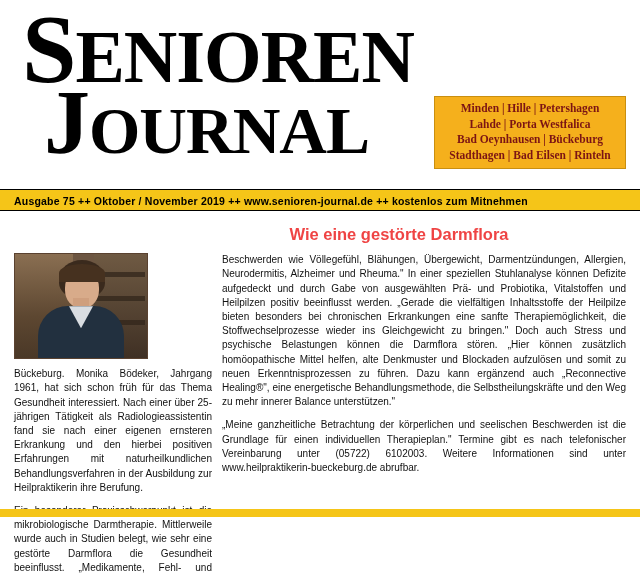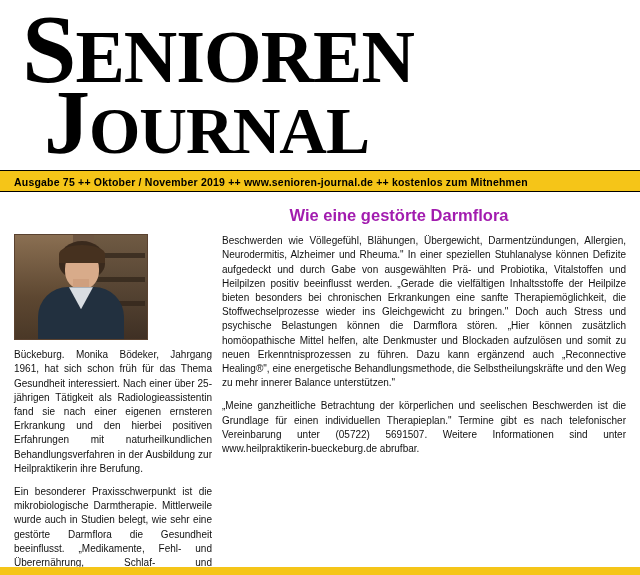--- a/index.html
+++ b/index.html
@@ -9,21 +9,21 @@
   body {
     width: 640px;
     height: 575px;
     background: #ffffff;
     font-family: "Liberation Serif", serif;
     overflow: hidden;
   }
   .page {
     position: relative;
     width: 640px;
-    height: 575px;
+    height: 517px;
     background: #ffffff;
     box-sizing: border-box;
   }
 
   
   .masthead {
     position: relative;
     height: 170px;
     border-bottom: 0;
     padding: 6px 14px 0 14px;
@@ -88,33 +88,34 @@
     line-height: 22px;
     padding: 0 14px;
     box-sizing: border-box;
     font-family: "Liberation Sans", sans-serif;
     font-weight: bold;
     font-size: 10.5px;
     color: #000000;
     letter-spacing: 0.2px;
     white-space: nowrap;
     overflow: hidden;
+    margin-top: 19px;
   }
 
   
   .headline-wrap {
     padding: 12px 14px 8px 172px;
     box-sizing: border-box;
   }
   .headline {
     font-family: "Liberation Sans", sans-serif;
     font-weight: bold;
     font-size: 16.5px;
     line-height: 1.35;
-    color: #a21caf;
+    color: #ef4444;
     text-align: center;
   }
 
   
   .content {
     display: flex;
     padding: 0 14px 10px 14px;
     box-sizing: border-box;
     gap: 10px;
   }
@@ -216,20 +217,26 @@
 </style>
 </head>
 <body>
 
 <div class="page">
 
   <div class="masthead">
     <div class="logo-line1"><span class="cap">S</span><span>ENIOREN</span></div>
     <div class="logo-line2"><span class="cap">J</span><span>OURNAL</span></div>
 
+    <div class="region-box">
+      <div>Minden | Hille | Petershagen</div>
+      <div>Lahde | Porta Westfalica</div>
+      <div>Bad Oeynhausen | Bückeburg</div>
+      <div>Stadthagen | Bad Eilsen | Rinteln</div>
+    </div>
   </div>
 
   <div class="infobar">Ausgabe 75  ++  Oktober / November 2019  ++  www.senioren-journal.de  ++  kostenlos zum Mitnehmen</div>
 
   <div class="headline-wrap">
     <div class="headline">
       <span>Wie eine gestörte Darmflora</span><br>
     </div>
   </div>
 
@@ -248,19 +255,19 @@
         <div class="neck"></div>
         <div class="body"></div>
         <div class="collar"></div>
       </div>
       <p>Bückeburg. Monika Bödeker, Jahrgang 1961, hat sich schon früh für das Thema Gesundheit interessiert. Nach einer über 25-jährigen Tätigkeit als Radiologieassistentin fand sie nach einer eigenen ernsteren Erkrankung und den hierbei positiven Erfahrungen mit naturheilkundlichen Behandlungsverfahren in der Ausbildung zur Heilpraktikerin ihre Berufung.</p>
       <p>Ein besonderer Praxisschwerpunkt ist die mikrobiologische Darmtherapie. Mittlerweile wurde auch in Studien belegt, wie sehr eine gestörte Darmflora die Gesundheit beeinflusst. „Medikamente, Fehl- und Überernährung, Schlaf- und Bewegungsmangel haben starken Einfluss auf die Zusammensetzung der über 600 verschiedenen Bakterienarten im Darm und können mitverantwortlich sein u.a. für</p>
     </div>
 
     <div class="col" style="width:404px">
       <p>Beschwerden wie Völlegefühl, Blähungen, Übergewicht, Darmentzündungen, Allergien, Neurodermitis, Alzheimer und Rheuma." In einer speziellen Stuhlanalyse können Defizite aufgedeckt und durch Gabe von ausgewählten Prä- und Probiotika, Vitalstoffen und Heilpilzen positiv beeinflusst werden. „Gerade die vielfältigen Inhaltsstoffe der Heilpilze bieten besonders bei chronischen Erkrankungen eine sanfte Therapiemöglichkeit, die Stoffwechselprozesse wieder ins Gleichgewicht zu bringen." Doch auch Stress und psychische Belastungen können die Darmflora stören. „Hier können zusätzlich homöopathische Mittel helfen, alte Denkmuster und Blockaden aufzulösen und somit zu neuen Erkenntnisprozessen zu führen. Dazu kann ergänzend auch „Reconnective Healing®", eine energetische Behandlungsmethode, die Selbstheilungskräfte und den Weg zu mehr innerer Balance unterstützen."</p>
-      <p>„Meine ganzheitliche Betrachtung der körperlichen und seelischen Beschwerden ist die Grundlage für einen individuellen Therapieplan." Termine gibt es nach telefonischer Vereinbarung unter (05722) 5691507. Weitere Informationen sind unter www.heilpraktikerin-bueckeburg.de abrufbar.</p>
+      <p>„Meine ganzheitliche Betrachtung der körperlichen und seelischen Beschwerden ist die Grundlage für einen individuellen Therapieplan." Termine gibt es nach telefonischer Vereinbarung unter (05722) 6102003. Weitere Informationen sind unter www.heilpraktikerin-bueckeburg.de abrufbar.</p>
     </div>
 
   </div>
 
   <div class="bottom-strip"></div>
 </div>
 
 </body></html>

